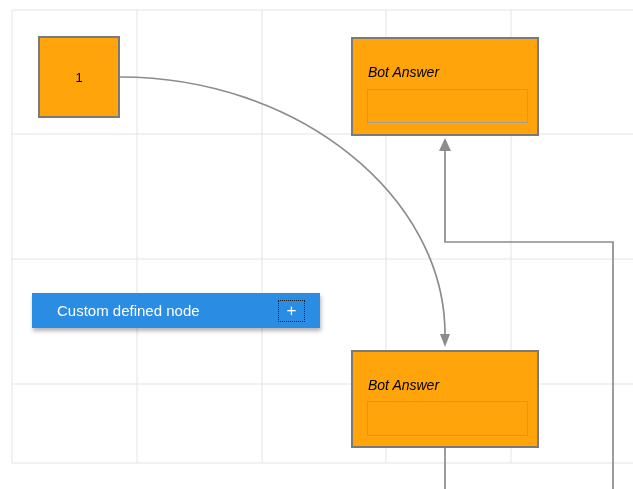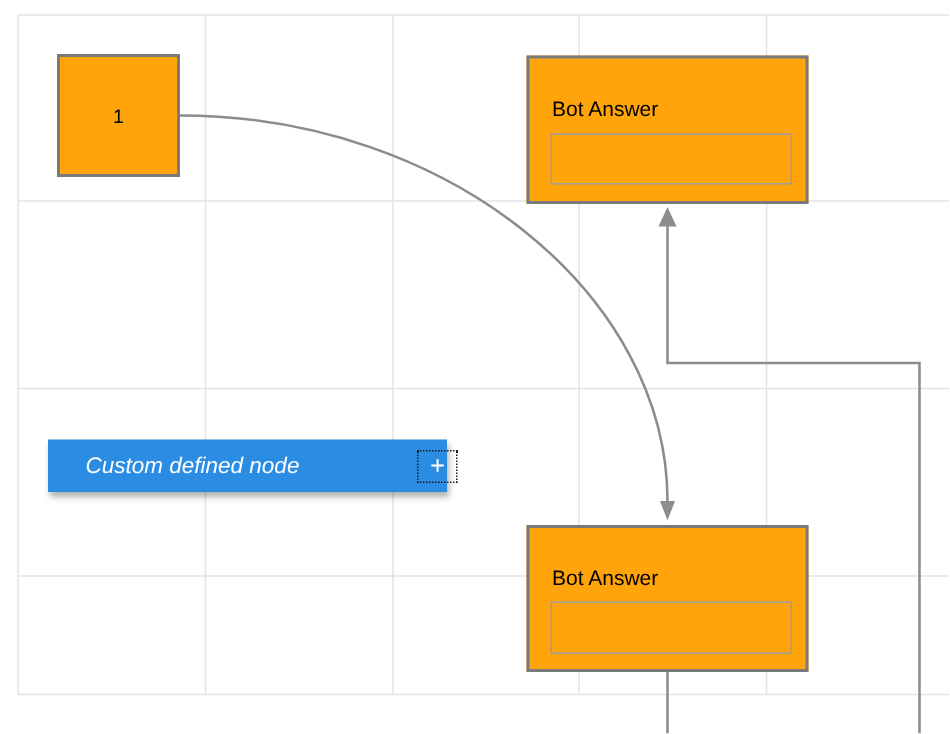--- a/index.html
+++ b/index.html
@@ -37,20 +37,21 @@
     background: var(--orange);
     border: 2px solid var(--node-border);
   }
   .bot-label {
     position: absolute;
     left: 15px;
     top: 25px;
     font-size: 14px;
     color: #000000;
     white-space: nowrap;
+    font-style: italic;
   }
   .bot-inner {
     position: absolute;
     box-sizing: border-box;
     border: 1px solid var(--inner-border);
     background: transparent;
   }
   .custom-node {
     background: var(--blue);
     color: #ffffff;
@@ -104,19 +105,19 @@
   <div class="node bot-node" id="node-bot-top" style="left: 351px; top: 37px; width: 188px; height: 99px;">
     <div class="bot-label">Bot Answer</div>
     <div class="bot-inner" id="inner-bot-top" style="left: 14px; top: 50px; width: 161px; height: 34px;"></div>
   </div>
 
   <div class="node bot-node" id="node-bot-bottom" style="left: 351px; top: 350px; width: 188px; height: 98px;">
     <div class="bot-label">Bot Answer</div>
     <div class="bot-inner" id="inner-bot-bottom" style="left: 14px; top: 49px; width: 161px; height: 35px;"></div>
   </div>
 
-  <div class="node custom-node" id="node-custom" style="left: 32px; top: 293px; width: 266px; height: 35px; font-style: italic;">
+  <div class="node custom-node" id="node-custom" style="left: 32px; top: 293px; width: 288px; height: 35px;">
     <span>Custom defined node</span>
     <div class="add-btn" id="custom-add-btn" style="left: 246px; top: 7px; width: 27px; height: 22px;">
       <span>+</span>
     </div>
   </div>
 </div>
 
 </body></html>

